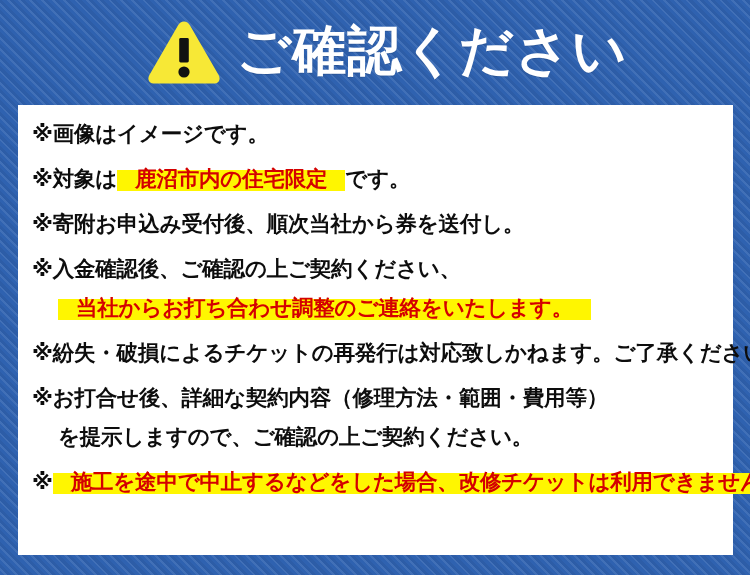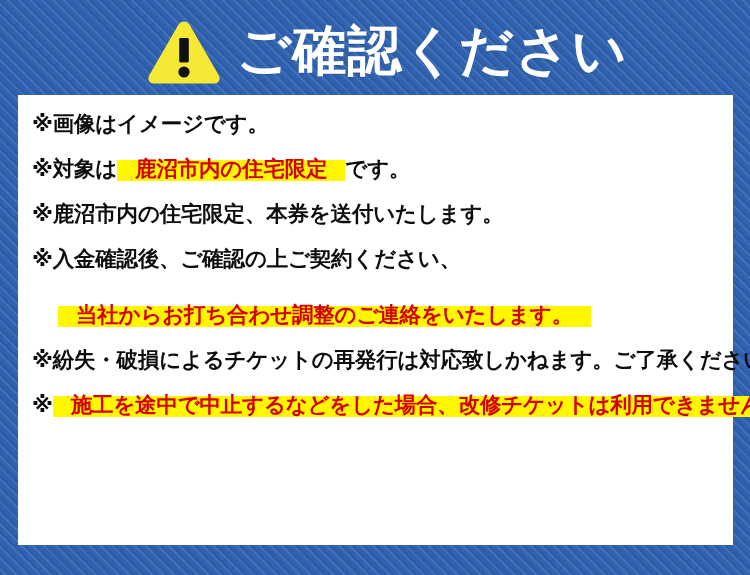--- a/index.html
+++ b/index.html
@@ -56,21 +56,21 @@
     letter-spacing: 1px;
     line-height: 1;
     white-space: nowrap;
     text-shadow: 0 1px 0 rgba(0,0,0,0.10);
   }
 
   
   .notice-panel {
     position: absolute;
     left: 18px;
-    top: 95px;
+    top: 105px;
     width: 715px;
     height: 450px;
     background: #ffffff;
     box-sizing: border-box;
     padding: 16px 14px 10px 14px;
   }
 
   .notice-list {
     list-style: none;
     margin: 0;
@@ -87,21 +87,21 @@
     white-space: nowrap;
   }
   .notice-item:last-child { margin-bottom: 0; }
 
   .line {
     display: block;
     white-space: nowrap;
   }
   .line.indent {
     padding-left: 26px;
-    margin-top: 28px;
+    margin-top: 11px;
   }
 
   .mark {
     display: inline;
     color: #0d0d0d;
   }
 
   .hl {
     background-image: linear-gradient(
       to bottom,
@@ -133,28 +133,32 @@
 
   <div class="notice-panel">
     <ul class="notice-list" id="notice-list">
         <li class="notice-item">
           <span class="line"><span class="mark">※</span><span>画像はイメージです。</span></span>
         </li>
         <li class="notice-item">
           <span class="line"><span class="mark">※</span><span>対象は</span><span class="hl red">鹿沼市内の住宅限定</span><span>です。</span></span>
         </li>
         <li class="notice-item">
-          <span class="line"><span class="mark">※</span><span>鹿沼市内の住宅限定、本券を送付いたします。</span></span>
+          <span class="line"><span class="mark">※</span><span>寄附お申込み受付後、順次当社から券を送付し。</span></span>
         </li>
         <li class="notice-item">
           <span class="line"><span class="mark">※</span><span>入金確認後、ご確認の上ご契約ください、</span></span>
           <span class="line indent"><span class="hl red">当社からお打ち合わせ調整のご連絡をいたします。</span></span>
         </li>
         <li class="notice-item">
           <span class="line"><span class="mark">※</span><span>紛失・破損によるチケットの再発行は対応致しかねます。ご了承ください。</span></span>
+        </li>
+        <li class="notice-item">
+          <span class="line"><span class="mark">※</span><span>お打合せ後、詳細な契約内容（修理方法・範囲・費用等）</span></span>
+          <span class="line indent"><span>を提示しますので、ご確認の上ご契約ください。</span></span>
         </li>
         <li class="notice-item">
           <span class="line"><span class="mark">※</span><span class="hl red">施工を途中で中止するなどをした場合、改修チケットは利用できません。</span></span>
         </li>
       </ul>
   </div>
 
 </div>
 
 </body></html>

